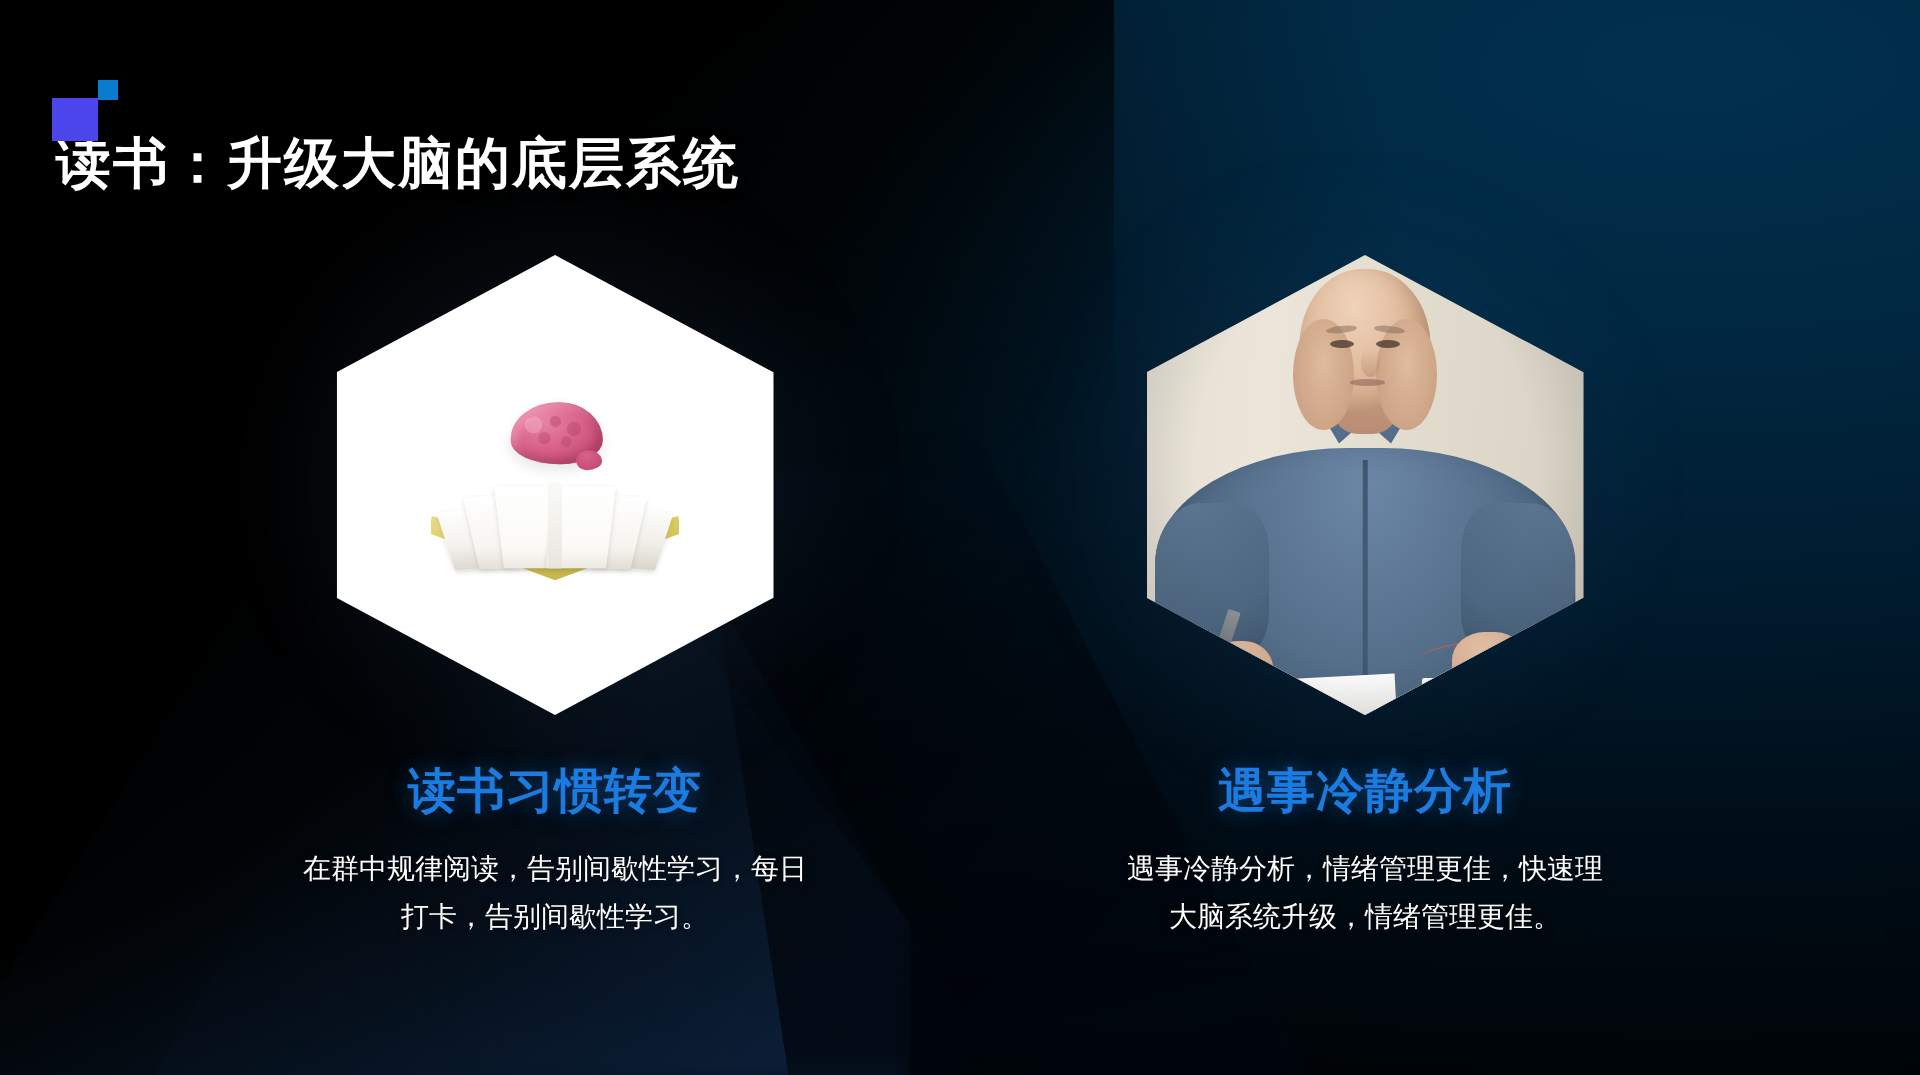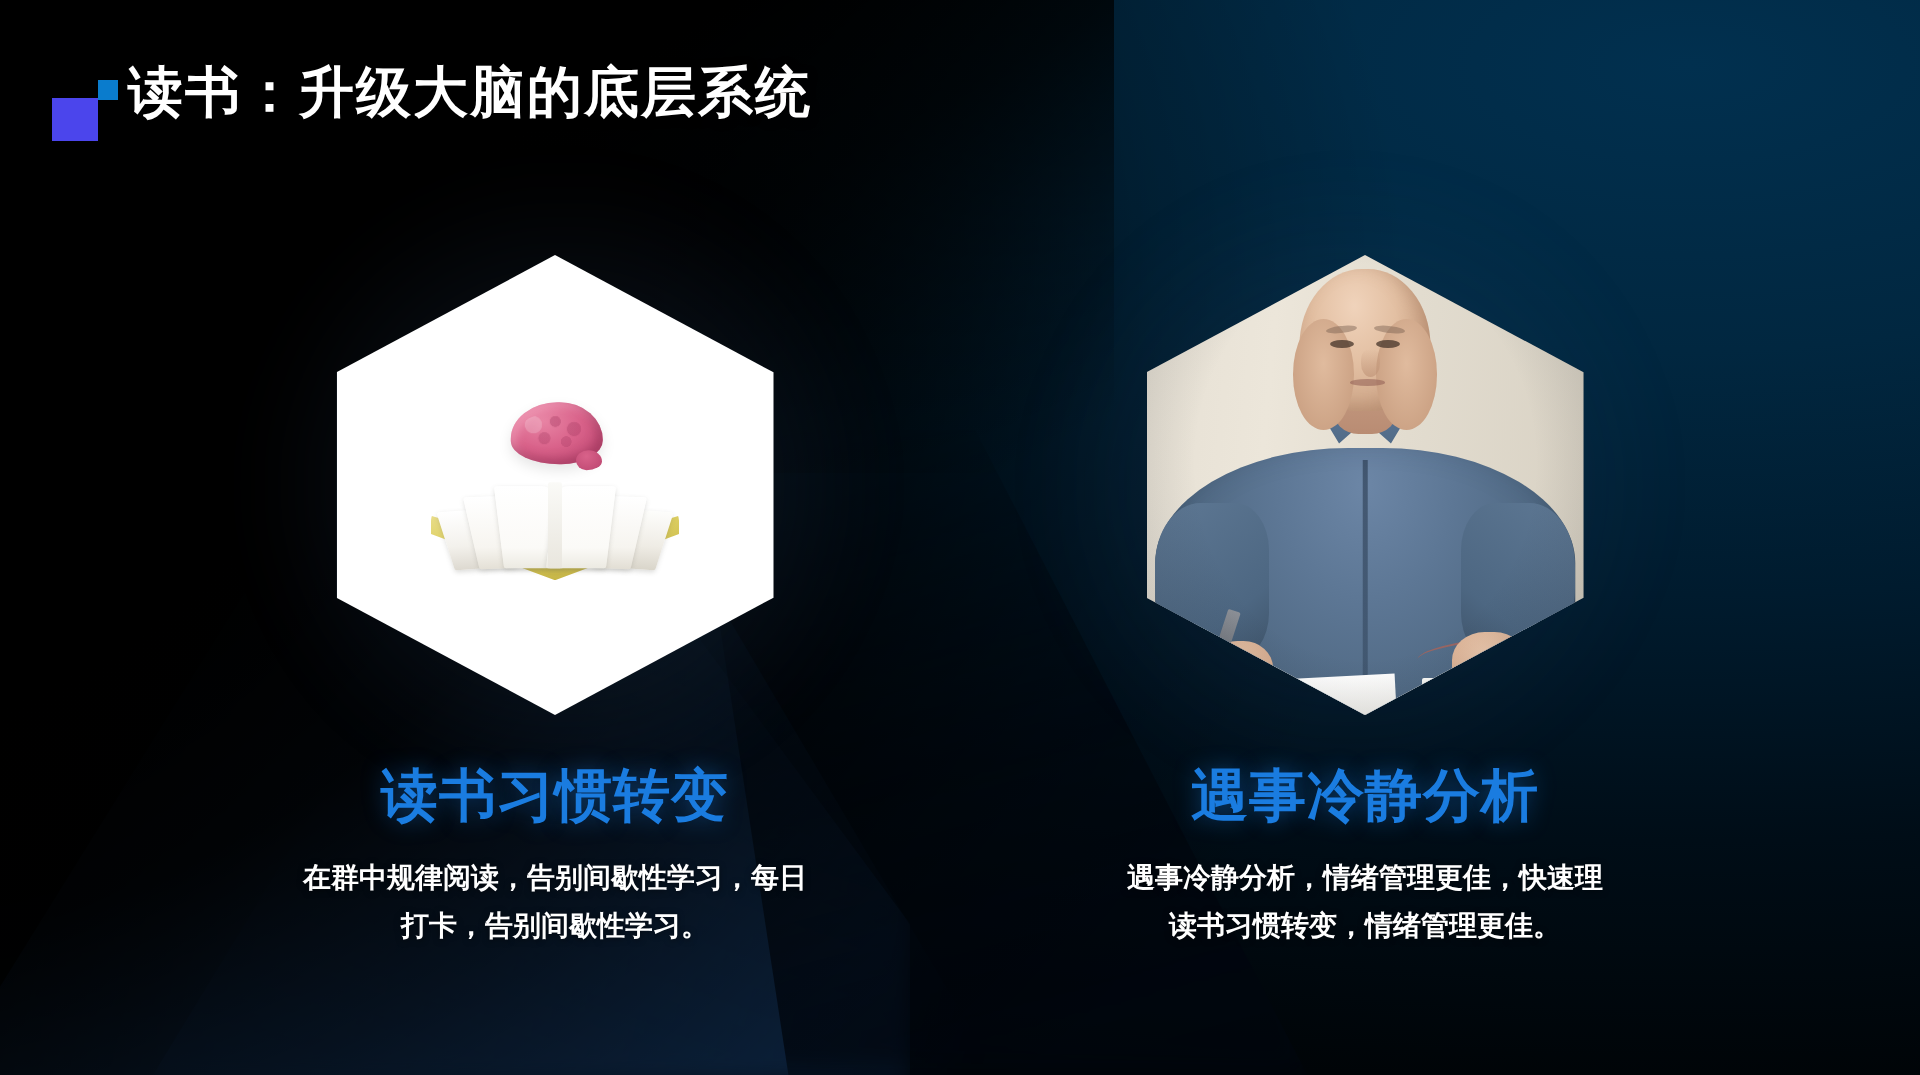--- a/index.html
+++ b/index.html
@@ -100,22 +100,23 @@
     background: radial-gradient(circle, rgba(120,165,215,0.18) 0%, rgba(60,100,150,0.08) 42%, rgba(0,0,0,0) 72%);
     filter: blur(28px);
   }
 
   
   .title-row {
     position: absolute;
     left: 46px;
     top: 48px;
     display: flex;
-    align-items: center;
+    align-items: flex-start;
     z-index: 40;
+    flex-direction: column;
   }
   .logo-mark {
     position: relative;
     width: 72px;
     height: 76px;
     flex: 0 0 auto;
     margin-top: 12px;
   }
   .logo-sq-small {
     position: absolute;
@@ -459,32 +460,32 @@
   .photo .vignette {
     position: absolute;
     inset: 0;
     background: radial-gradient(ellipse at 50% 45%, rgba(0,0,0,0) 55%, rgba(20,25,30,0.22) 100%);
   }
 
   
   .card-heading {
     margin-top: 52px;
     color: #1a7ce0;
-    font-size: 57px;
+    font-size: 48px;
     font-weight: 700;
     letter-spacing: 1px;
     line-height: 1;
     text-shadow: 0 0 22px rgba(26,124,224,0.45);
     white-space: nowrap;
   }
   .card-body {
     margin-top: 30px;
     color: #ffffff;
     font-size: 28px;
-    font-weight: 700;
+    font-weight: 400;
     line-height: 1.72;
     text-align: center;
     width: 700px;
     text-shadow: 0 1px 6px rgba(0,0,0,0.55);
   }
   .card-body .ln { display: block; }
 </style>
 </head>
 <body>
 
@@ -556,18 +557,18 @@
           <div class="hand-l"></div>
           <div class="pen"></div>
           <div class="glasses"></div>
           <div class="hand-r"></div>
           <div class="vignette"></div>
         </div>
       </div>
       <div class="card-heading">遇事冷静分析</div>
       <div class="card-body">
         <span class="ln">遇事冷静分析，情绪管理更佳，快速理</span>
-        <span class="ln">读书习惯转变，情绪管理更佳。</span>
+        <span class="ln">大脑系统升级，情绪管理更佳。</span>
       </div>
     </div>
 
   </div>
 </div>
 
 </body></html>

